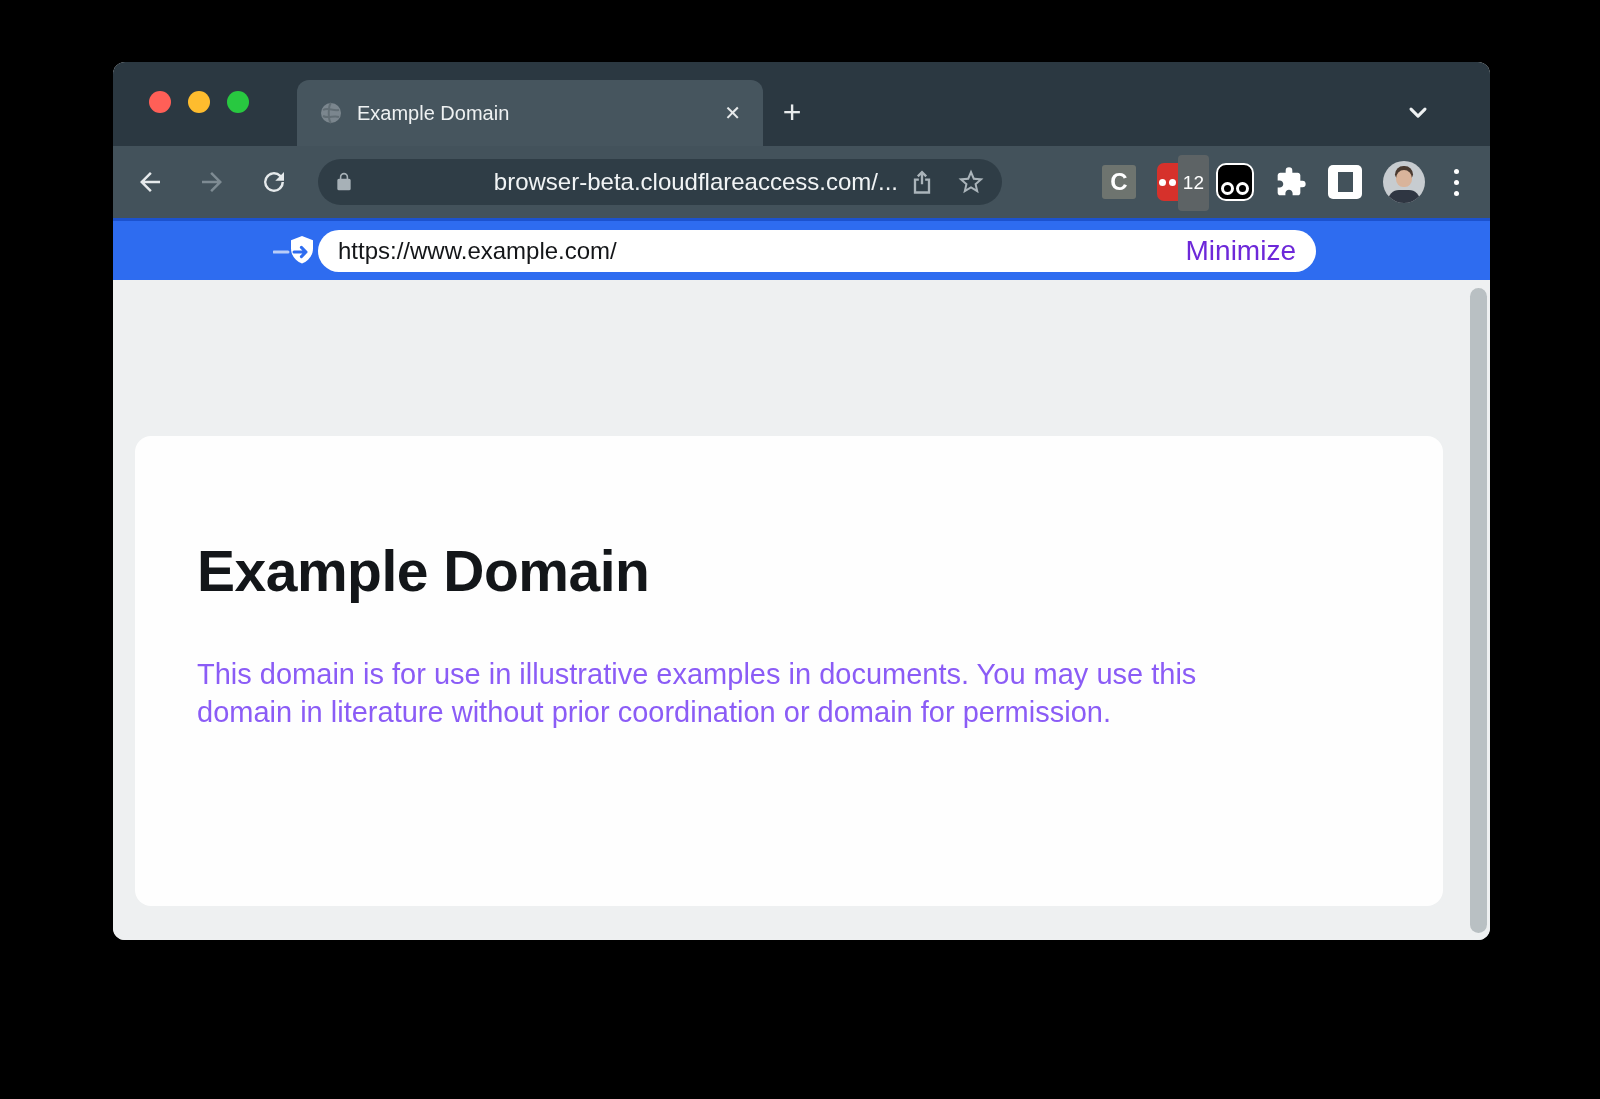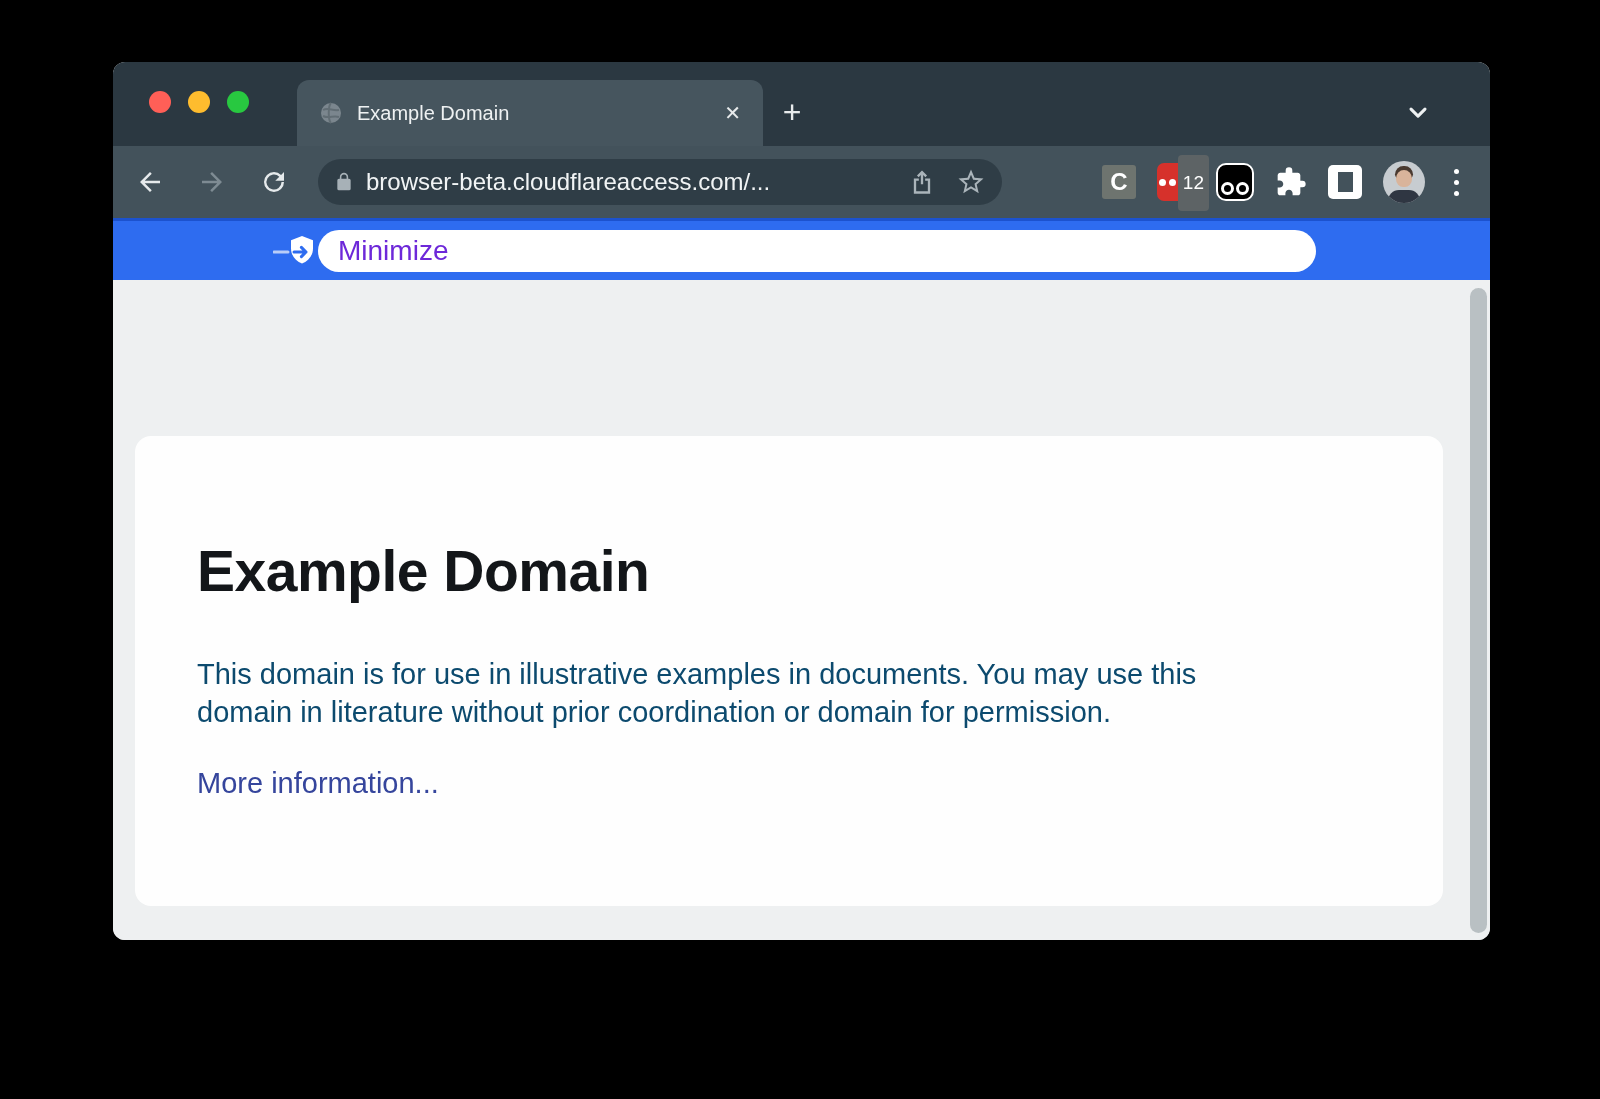--- a/index.html
+++ b/index.html
@@ -22,21 +22,21 @@
   .strip-btn { position:absolute; width:34px; height:34px; top:33px; display:flex; align-items:center; justify-content:center; }
   .newtab { left:662px; color:#e8ebec; font-size:32px; font-weight:300; }
   .chev { left:1288px; }
 
   
   .toolbar { position:relative; height:72px; background:#43525b; }
   .nav-btn { position:absolute; top:20px; width:32px; height:32px; display:flex; align-items:center; justify-content:center; }
   .back { left:21px; } .fwd { left:83px; } .reload { left:145px; }
 
   .urlbar { position:absolute; left:205px; top:13px; width:684px; height:46px; border-radius:23px;
-            background:#2f3d46; display:flex; align-items:center; padding:0 16px; }
+            background:#2f3d46; display:flex; align-items:center; padding:0 16px;text-align:right; }
   .url-text { color:#f1f4f5; font-size:24px; margin-left:12px; white-space:nowrap; overflow:hidden; flex:1; }
   .urlbar .trailing { display:flex; align-items:center; gap:20px; margin-left:10px; }
 
   .ext-row { position:absolute; right:24px; top:0; height:72px; display:flex; align-items:center; gap:21px; }
   .ext { position:relative; display:flex; align-items:center; justify-content:center; }
 
   .c-icon { width:34px; height:34px; background:#6e746f; border-radius:3px; color:#fff;
             font-size:24px; font-weight:bold; display:flex; align-items:center; justify-content:center; }
 
   .lp-icon { width:38px; height:38px; background:#d6312b; border-radius:7px;
@@ -69,21 +69,21 @@
   .iso-input { position:absolute; left:205px; top:9px; width:998px; height:42px; border-radius:21px;
                background:#fff; display:flex; align-items:center; padding:0 20px; }
   .iso-url { color:#141619; font-size:24px; flex:1; }
   .iso-min { color:#6d28d9; font-size:28px; }
 
   
   .content { position:relative; height:660px; background:#eef0f1; }
   .card { position:absolute; left:22px; top:156px; width:1308px; height:470px; background:#fefefe;
           border-radius:16px; padding:104px 62px 0 62px; }
   .card h1 { font-size:57px; line-height:1.1; font-weight:700; color:#131619; letter-spacing:-0.5px; }
-  .card .body { margin-top:52px; font-size:29px; line-height:38px; color:#0c4a6e; }
+  .card .body { margin-top:52px; font-size:29px; line-height:38px; color:#8b5cf6; }
   .card .more { display:inline-block; margin-top:36px; font-size:29px; color:#35459c; text-decoration:none; }
 
   .scroll-thumb { position:absolute; left:1357px; top:8px; width:17px; height:645px;
                   border-radius:9px; background:#b9c0c3; }
 </style>
 </head>
 <body>
 
 <div class="window">
 
@@ -192,29 +192,29 @@
     </div>
   </div>
 
   <div class="iso-bar">
     <svg class="iso-shield" width="46" height="34" viewBox="0 0 46 34">
       <path d="M1 17h14" stroke="#b9cdf8" stroke-width="3" stroke-linecap="round"></path>
       <path d="M29 1l11 4.2v8.3c0 7.2-4.7 12.6-11 15-6.3-2.4-11-7.8-11-15V5.2L29 1z" fill="#fff"></path>
       <path d="M21 17h12m0 0l-4.6-4.6M33 17l-4.6 4.6" stroke="#2e6cf0" stroke-width="3" fill="none" stroke-linecap="round" stroke-linejoin="round"></path>
     </svg>
     <div class="iso-input">
+      <span class="iso-url">https://www.example.com/</span>
       <span class="iso-min">Minimize</span>
     </div>
   </div>
 
   <div class="content">
     <div class="card">
       <h1>Example Domain</h1>
       <div class="body">
         <div>This domain is for use in illustrative examples in documents. You may use this</div>
         <div>domain in literature without prior coordination or domain for permission.</div>
       </div>
-      <a class="more" href="#">More information...</a>
     </div>
     <div class="scroll-thumb"></div>
   </div>
 
 </div>
 
 </body></html>

